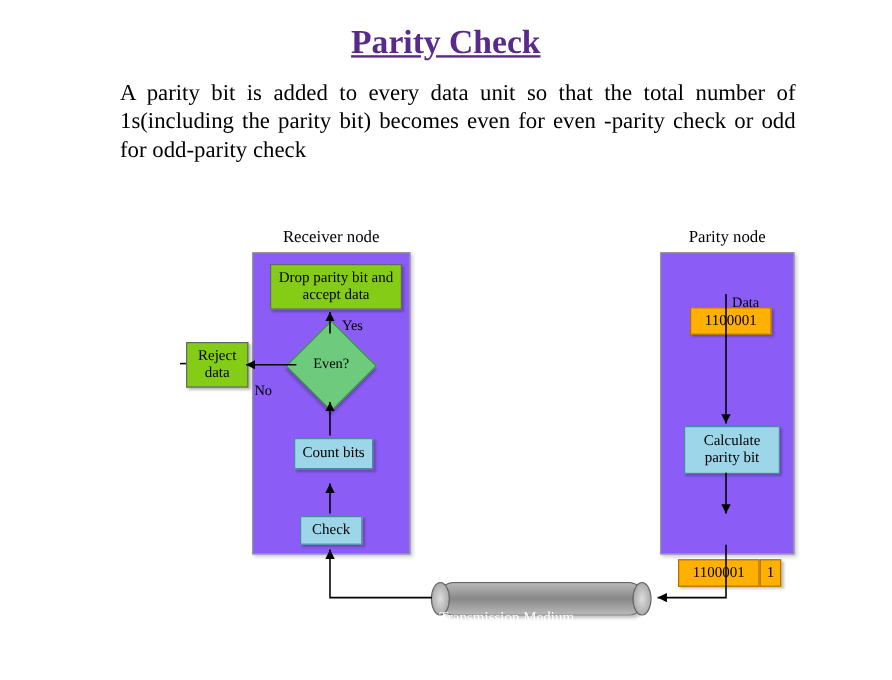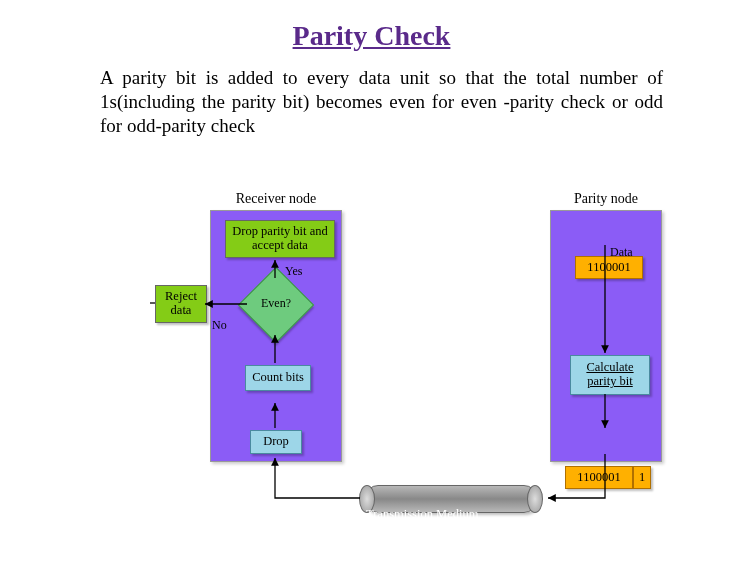--- a/index.html
+++ b/index.html
@@ -151,26 +151,26 @@
 
   <div class="plain-box" style="left:5px; top:95px; width:42px;">Reject data</div>
 
   <div class="diamond" style="left:99px; top:88px;"></div>
   <div class="diamond-label" style="left:108px; top:106px; width:36px;">Even?</div>
   <div class="small-label" style="left:135px; top:74px;">Yes</div>
   <div class="small-label" style="left:62px; top:128px;">No</div>
 
   <div class="blue-box" style="left:95px; top:175px; width:56px;">Count bits</div>
 
-  <div class="blue-box" style="left:100px; top:240px; width:46px; padding:4px 2px;">Drop</div>
+  <div class="blue-box" style="left:100px; top:240px; width:46px; padding:4px 2px;">Check</div>
 
   <div class="orange-box" style="left:425px; top:30px; width:60px;">1100001</div>
   <div class="small-label" style="left:460px; top:55px;">Data</div>
 
-  <div class="blue-box" style="left:420px; top:165px; width:70px;text-decoration:underline;">Calculate parity bit</div>
+  <div class="blue-box" style="left:420px; top:165px; width:70px;">Calculate parity bit</div>
 
   <div class="orange-box" style="left:415px; top:240px; width:60px;">1100001</div>
   <div class="orange-box" style="left:483px; top:240px; width:10px;">1</div>
 
   <div class="cyl" style="left:215px; top:295px;">
     <div class="cap-l"></div>
     <div class="cap-r"></div>
     <div class="cyl-label">Transmission Medium</div>
   </div>
 

